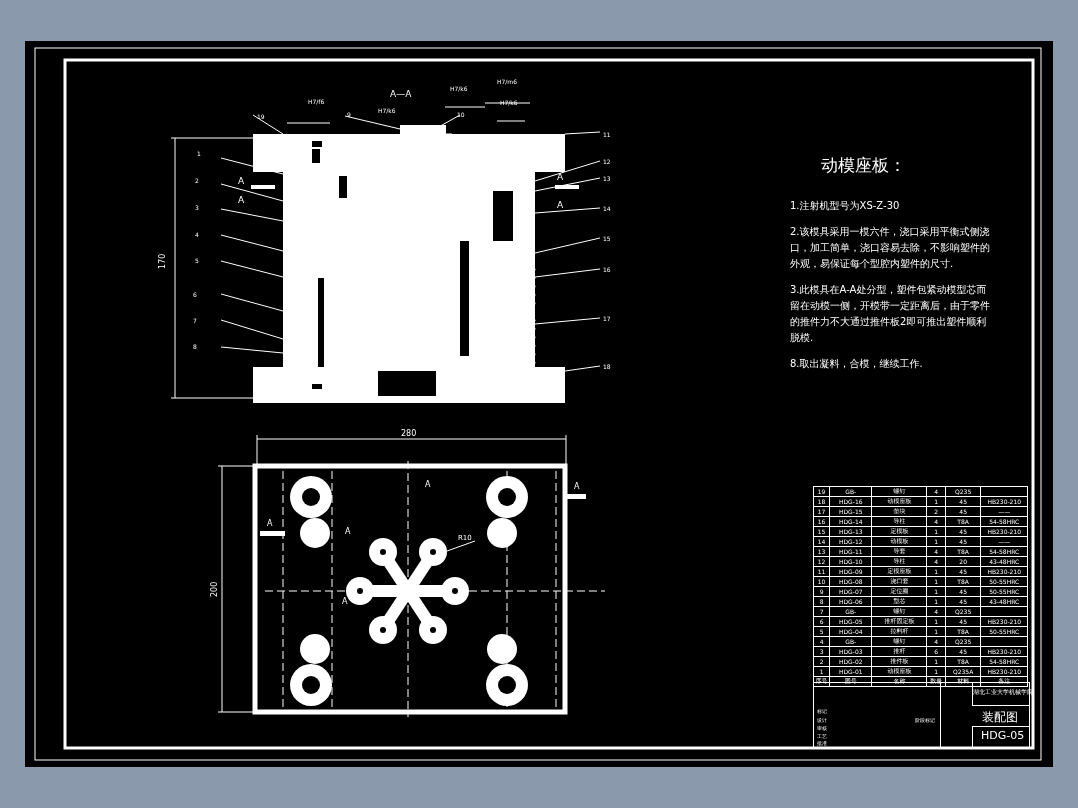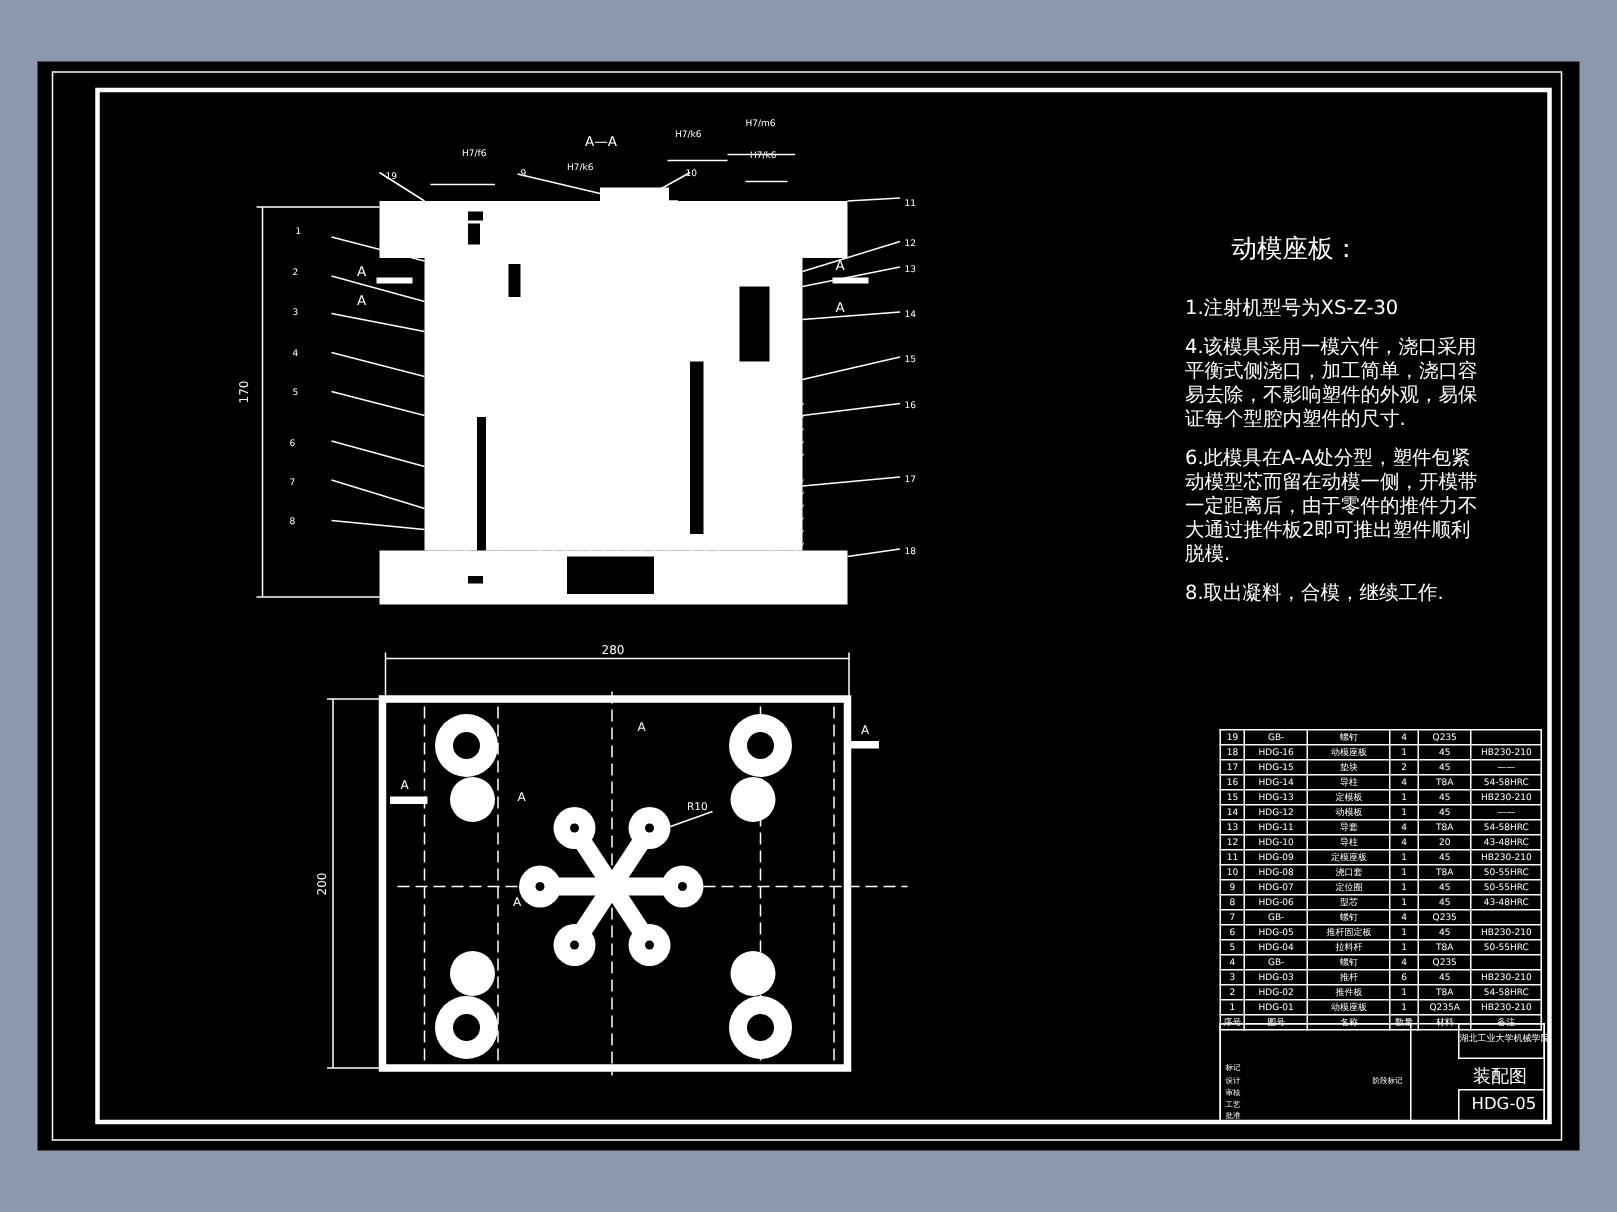--- a/index.html
+++ b/index.html
@@ -1,20 +1,20 @@
 <!DOCTYPE html>
 <html><head>
 <meta charset="utf-8">
 <style>
   html,body{margin:0;padding:0;}
   body{width:1078px;height:808px;background:#8b99ad;position:relative;overflow:hidden;font-family:"DejaVu Sans",sans-serif;}
   #canvas{position:absolute;left:25px;top:41px;width:1028px;height:726px;background:#000;}
   svg{position:absolute;left:0;top:0;}
   .t{fill:#fff;font-family:"DejaVu Sans",sans-serif;}
-  .req{position:absolute;color:#fff;font-family:"DejaVu Sans",sans-serif;font-size:13px;line-height:16px;width:200px;}
+  .req{position:absolute;color:#fff;font-family:"DejaVu Sans",sans-serif;font-size:10px;line-height:16px;width:200px;}
   .req-title{position:absolute;color:#fff;font-size:17px;font-family:"DejaVu Sans",sans-serif;}
   .req p{margin:0 0 10px 0;}
   table.bom{position:absolute;border-collapse:collapse;left:788px;top:445px;width:215px;}
   table.bom td{border:1px solid #fff;color:#fff;font-size:6px;height:8.2px;padding:0 1px;text-align:center;white-space:nowrap;overflow:hidden;font-family:"DejaVu Sans",sans-serif;}
   .tb{position:absolute;border:1px solid #fff;}
   .tbt{position:absolute;color:#fff;font-family:"DejaVu Sans",sans-serif;}
 </style>
 </head>
 <body>
 
@@ -209,22 +209,22 @@
     <text class="t" x="549" y="448" font-size="8">A</text>
     <text class="t" x="400" y="446" font-size="8">A</text>
     <text class="t" x="320" y="493" font-size="8">A</text>
     <text class="t" x="317" y="563" font-size="8">A</text>
   </g>
 </svg>
 
 <div class="req-title" style="left:796px;top:113px;">动模座板：</div>
 <div class="req" style="left:765px;top:157px;">
   <p>1.注射机型号为XS-Z-30</p>
-  <p>4.该模具采用一模六件，浇口采用平衡式侧浇口，加工简单，浇口容易去除，不影响塑件的外观，易保证每个型腔内塑件的尺寸.</p>
-  <p>6.此模具在A-A处分型，塑件包紧动模型芯而留在动模一侧，开模带一定距离后，由于零件的推件力不大通过推件板2即可推出塑件顺利脱模.</p>
+  <p>2.该模具采用一模六件，浇口采用平衡式侧浇口，加工简单，浇口容易去除，不影响塑件的外观，易保证每个型腔内塑件的尺寸.</p>
+  <p>3.此模具在A-A处分型，塑件包紧动模型芯而留在动模一侧，开模带一定距离后，由于零件的推件力不大通过推件板2即可推出塑件顺利脱模.</p>
   <p>8.取出凝料，合模，继续工作.</p>
 </div>
 
 <table class="bom">
   <tbody id="bom-body">
         <tr>
           <td style="width: 8px;">19</td>
           <td style="width: 36px;">GB-</td>
           <td style="width: 48px;">螺钉</td>
           <td style="width: 14px;">4</td>

